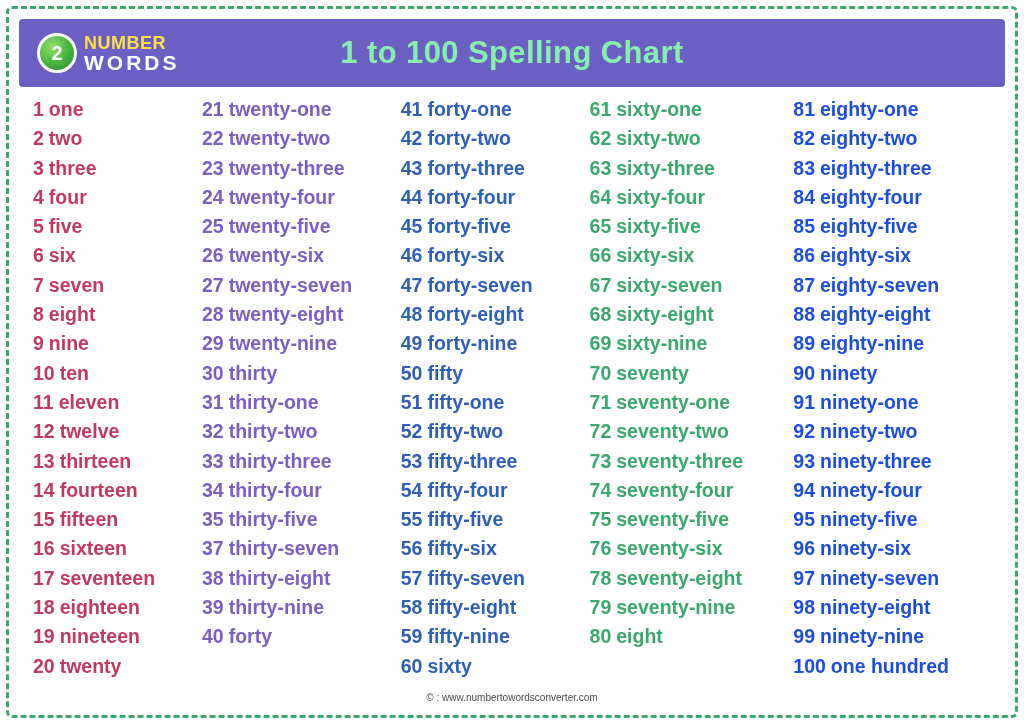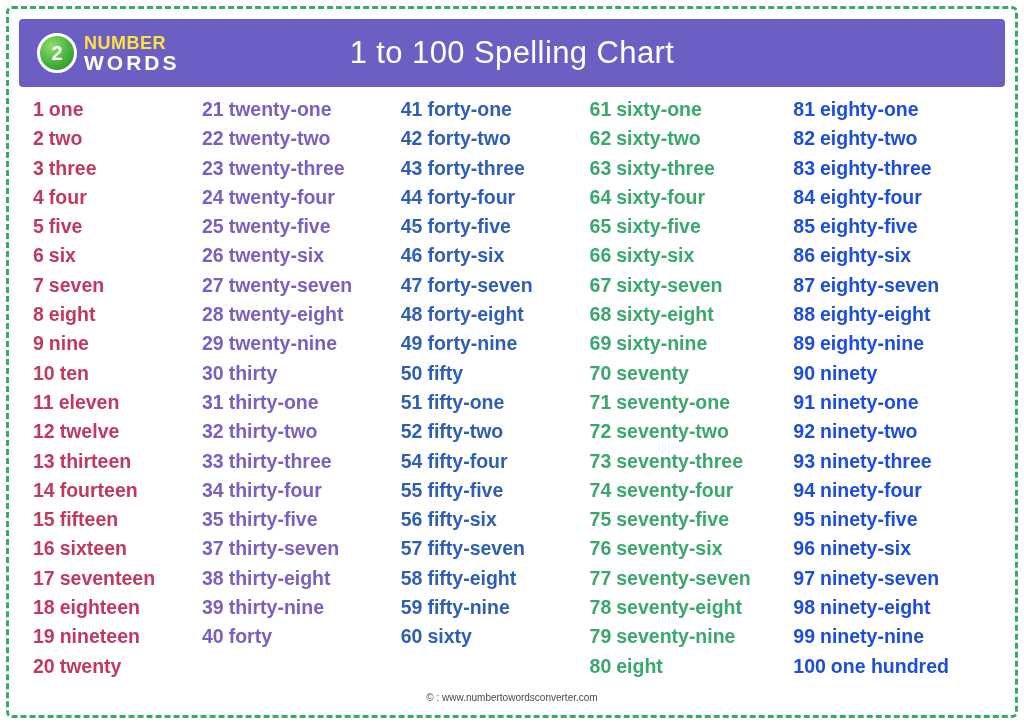--- a/index.html
+++ b/index.html
@@ -83,23 +83,23 @@
     letter-spacing: 0.5px;
   }
   .logo-text .l2 {
     color: #ffffff;
     font-size: 21px;
     font-weight: bold;
     letter-spacing: 3px;
   }
 
   .header-title {
-    color: #ffffff;
+    color: #86efac;
     font-size: 31px;
-    font-weight: normal;
+    font-weight: bold;
     letter-spacing: 0.4px;
     text-align: left;
   }
 
   
   .chart {
     position: relative;
     margin-top: 8px;
     display: flex;
     justify-content: space-between;
@@ -215,20 +215,21 @@
         <div class="cell c2"><span class="num">43</span><span>forty-three</span></div>
         <div class="cell c2"><span class="num">44</span><span>forty-four</span></div>
         <div class="cell c2"><span class="num">45</span><span>forty-five</span></div>
         <div class="cell c2"><span class="num">46</span><span>forty-six</span></div>
         <div class="cell c2"><span class="num">47</span><span>forty-seven</span></div>
         <div class="cell c2"><span class="num">48</span><span>forty-eight</span></div>
         <div class="cell c2"><span class="num">49</span><span>forty-nine</span></div>
         <div class="cell c2"><span class="num">50</span><span>fifty</span></div>
         <div class="cell c2"><span class="num">51</span><span>fifty-one</span></div>
         <div class="cell c2"><span class="num">52</span><span>fifty-two</span></div>
+        <div class="cell c2"><span class="num">53</span><span>fifty-three</span></div>
         <div class="cell c2"><span class="num">54</span><span>fifty-four</span></div>
         <div class="cell c2"><span class="num">55</span><span>fifty-five</span></div>
         <div class="cell c2"><span class="num">56</span><span>fifty-six</span></div>
         <div class="cell c2"><span class="num">57</span><span>fifty-seven</span></div>
         <div class="cell c2"><span class="num">58</span><span>fifty-eight</span></div>
         <div class="cell c2"><span class="num">59</span><span>fifty-nine</span></div>
         <div class="cell c2"><span class="num">60</span><span>sixty</span></div>
       </div>
 
       <div class="col col-3">
@@ -241,21 +242,20 @@
         <div class="cell c3"><span class="num">67</span><span>sixty-seven</span></div>
         <div class="cell c3"><span class="num">68</span><span>sixty-eight</span></div>
         <div class="cell c3"><span class="num">69</span><span>sixty-nine</span></div>
         <div class="cell c3"><span class="num">70</span><span>seventy</span></div>
         <div class="cell c3"><span class="num">71</span><span>seventy-one</span></div>
         <div class="cell c3"><span class="num">72</span><span>seventy-two</span></div>
         <div class="cell c3"><span class="num">73</span><span>seventy-three</span></div>
         <div class="cell c3"><span class="num">74</span><span>seventy-four</span></div>
         <div class="cell c3"><span class="num">75</span><span>seventy-five</span></div>
         <div class="cell c3"><span class="num">76</span><span>seventy-six</span></div>
-        <div class="cell c3"><span class="num">77</span><span>seventy-seven</span></div>
         <div class="cell c3"><span class="num">78</span><span>seventy-eight</span></div>
         <div class="cell c3"><span class="num">79</span><span>seventy-nine</span></div>
         <div class="cell c3"><span class="num">80</span><span>eight</span></div>
       </div>
 
       <div class="col col-4">
         <div class="cell c4"><span class="num">81</span><span>eighty-one</span></div>
         <div class="cell c4"><span class="num">82</span><span>eighty-two</span></div>
         <div class="cell c4"><span class="num">83</span><span>eighty-three</span></div>
         <div class="cell c4"><span class="num">84</span><span>eighty-four</span></div>

